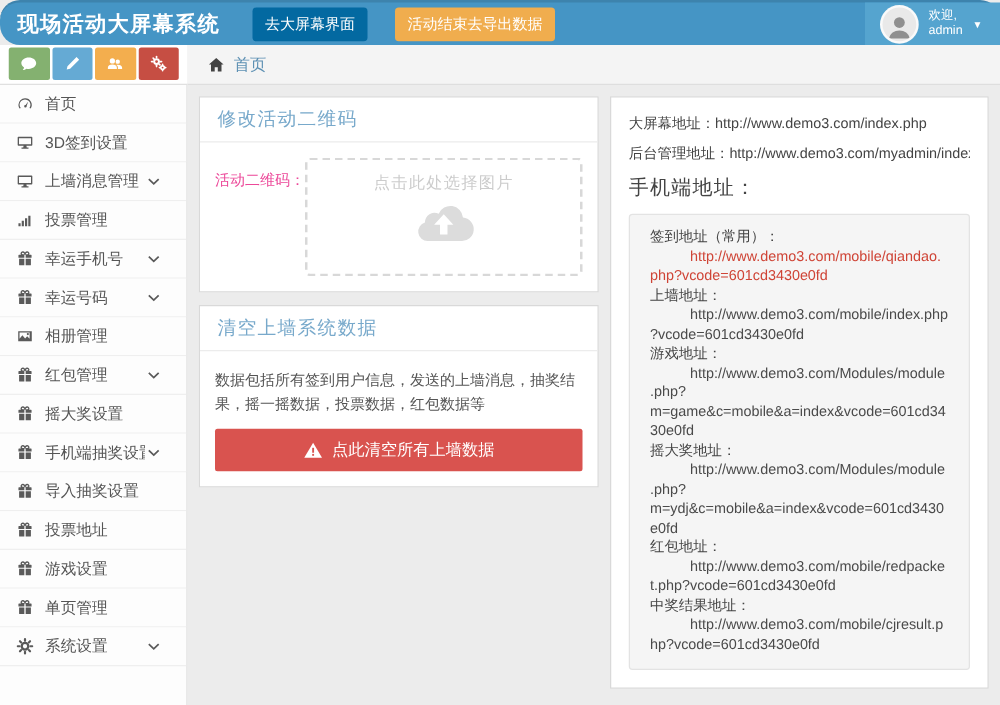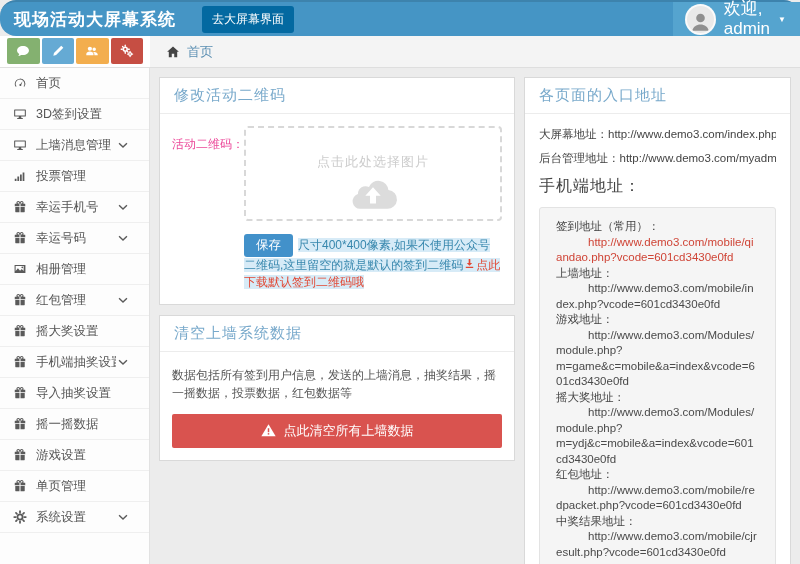--- a/index.html
+++ b/index.html
@@ -27,21 +27,21 @@
   .topspacer{flex:1;}
   .userbox{
     height:100%;background:#55a4cf;display:flex;align-items:center;
     padding:0 14px 0 12px;gap:8px;cursor:pointer;
   }
   .avatar{
     width:27px;height:27px;border-radius:50%;background:#e9e9e9;
     border:2px solid rgba(255,255,255,.75);overflow:hidden;display:flex;align-items:flex-end;justify-content:center;
   }
   .avatar svg{width:23px;height:23px;}
-  .welcome{color:#fff;font-size:17px;line-height:1.2;}
+  .welcome{color:#fff;font-size:10px;line-height:1.2;}
   .caret{color:#fff;font-size:8px;}
 
   
   .subbar{height:32px;display:flex;}
   .quickbar{
     width:150px;box-sizing:border-box;background:#fff;border-bottom:1px solid #e0e0e0;
     display:flex;gap:2px;padding:2px 7px 3px 7px;
   }
   .qbtn{flex:1;border-radius:2px;display:flex;align-items:center;justify-content:center;color:#fff;cursor:pointer;}
   .qbtn svg{width:14px;height:14px;}
@@ -61,37 +61,37 @@
     height:30px;display:flex;align-items:center;padding:0 10px 0 13px;
     border-bottom:1px solid #efefef;color:#555;font-size:12.5px;cursor:pointer;background:#fdfdfd;
   }
   .mitem .svgi{color:#5a5a5a;margin-right:9px;}
   .mitem .svgi svg{width:14px;height:14px;}
   .mlabel{flex:1;white-space:nowrap;overflow:hidden;}
   .mchev{color:#a9a9a9;}
   .mchev svg{width:10px;height:10px;}
 
   .content{flex:1;box-sizing:border-box;padding:9px;display:flex;gap:9px;align-items:flex-start;overflow:hidden;background:#ececec;}
-  .col-left{width:356px;flex:none;}
+  .col-left{width:320px;flex:none;}
   .col-right{flex:1;min-width:0;}
 
   .panel{background:#fff;border:1px solid #d9d9d9;margin-bottom:10px;}
   .panel-title{
     padding:8px 14px;font-size:15px;color:#78a9cb;border-bottom:1px solid #ececec;letter-spacing:1px;
   }
 
   
   .qr-body{padding:12px;}
   .form-row{display:flex;}
   .field-label{width:72px;flex:none;font-size:12px;color:#ec4899;padding-top:10px;}
   .upload-box{
     flex:1;height:95px;border:2px dashed #d8d8d8;border-radius:4px;cursor:pointer;
     text-align:center;box-sizing:border-box;
   }
-  .upload-text{margin-top:25px;color:#ccc;font-size:13px;letter-spacing:1px;}
+  .upload-text{margin-top:9px;color:#ccc;font-size:13px;letter-spacing:1px;}
   .upload-cloud{margin-top:5px;color:#dcdcdc;}
   .upload-cloud svg{width:54px;height:34px;}
   .note-row{margin:13px 0 0 72px;font-size:12px;line-height:1.45;}
   .btn-save{
     background:#4291ca;color:#fff;border:none;border-radius:3px;padding:3px 12px;
     font-size:12.5px;cursor:pointer;margin-right:5px;vertical-align:middle;font-family:inherit;
   }
   .note-blue{color:#3787ad;background:#d7ebf7;}
   .note-red{color:#e24733;background:#d7ebf7;cursor:pointer;}
   .note-red .svgi{color:#e24733;margin:0 1px;}
@@ -119,20 +119,21 @@
   .mu-label{color:#444;}
   .mu-url{color:#4a4a4a;overflow-wrap:break-word;word-break:break-word;margin-left:32px;}
   .mu-url.red{color:#cf4436;cursor:pointer;}
 </style>
 </head>
 <body>
 
 <div class="topbar">
   <div class="brand">现场活动大屏幕系统</div>
   <button class="hbtn red">去大屏幕界面</button>
+  <button class="hbtn yellow">活动结束去导出数据</button>
   <div class="topspacer"></div>
   <div class="userbox">
     <span class="avatar">
       <svg viewBox="0 0 16 16">
           <circle cx="8" cy="5.6" r="3" fill="#8f8f8f"></circle>
           <path d="M2.3 14.5c.4-2.9 2.9-4.5 5.7-4.5s5.3 1.6 5.7 4.5z" fill="#8f8f8f"></path>
         </svg>
     </span>
     <span class="welcome">
       <span>欢迎,</span><br>
@@ -315,21 +316,21 @@
             </svg>
           </span>
           <span class="mlabel">导入抽奖设置</span>
         </li>
         <li class="mitem">
           <span class="svgi">
             <svg viewBox="0 0 16 16" fill="currentColor">
               <path d="M13.5 4.4h-1.8c.2-.3.4-.7.4-1.1 0-1.2-1-2.2-2.1-2.2-.8 0-1.5.4-2 1.1-.5-.7-1.2-1.1-2-1.1-1.1 0-2.1 1-2.1 2.2 0 .4.2.8.4 1.1H2.5c-.3 0-.5.2-.5.5v2.2h5.4V4.4h1.2v2.7H14V4.9c0-.3-.2-.5-.5-.5zM6 3.9c-.5 0-.9-.3-.9-.7s.4-.8.9-.8.9.4 1.1.8l.3.7H6zm4 0H8.6l.3-.7c.2-.4.6-.8 1.1-.8s.9.4.9.8-.4.7-.9.7zM2.6 8v5.4c0 .3.2.5.5.5h4.3V8H2.6zm6 5.9h4.3c.3 0 .5-.2.5-.5V8H8.6v5.9z"></path>
             </svg>
           </span>
-          <span class="mlabel">摇一摇数据</span>
+          <span class="mlabel">投票地址</span>
         </li>
         <li class="mitem">
           <span class="svgi">
             <svg viewBox="0 0 16 16" fill="currentColor">
               <path d="M13.5 4.4h-1.8c.2-.3.4-.7.4-1.1 0-1.2-1-2.2-2.1-2.2-.8 0-1.5.4-2 1.1-.5-.7-1.2-1.1-2-1.1-1.1 0-2.1 1-2.1 2.2 0 .4.2.8.4 1.1H2.5c-.3 0-.5.2-.5.5v2.2h5.4V4.4h1.2v2.7H14V4.9c0-.3-.2-.5-.5-.5zM6 3.9c-.5 0-.9-.3-.9-.7s.4-.8.9-.8.9.4 1.1.8l.3.7H6zm4 0H8.6l.3-.7c.2-.4.6-.8 1.1-.8s.9.4.9.8-.4.7-.9.7zM2.6 8v5.4c0 .3.2.5.5.5h4.3V8H2.6zm6 5.9h4.3c.3 0 .5-.2.5-.5V8H8.6v5.9z"></path>
             </svg>
           </span>
           <span class="mlabel">游戏设置</span>
         </li>
         <li class="mitem">
@@ -376,27 +377,20 @@
             <label class="field-label">活动二维码：</label>
             <div class="upload-box">
               <div class="upload-text">点击此处选择图片</div>
               <div class="upload-cloud svgi">
                 <svg viewBox="0 0 64 42" fill="currentColor">
                     <path d="M51 17.3a12.5 12.5 0 0 0-24-3.7 9.4 9.4 0 0 0-13.6 8.4v.3A9.3 9.3 0 0 0 16 40.5h33a11.6 11.6 0 0 0 2-23.2z"></path>
                     <path fill="#ffffff" d="M32 14l9.5 10.5h-5.8V34h-7.4v-9.5h-5.8z"></path>
                   </svg>
               </div>
             </div>
-          </div>
-          <div class="note-row">
-            <button class="btn-save">保存</button><span class="note-blue">尺寸400*400像素,如果不使用公众号二维码,这里留空的就是默认的签到二维码</span><span class="note-red"><span class="svgi">
-                  <svg viewBox="0 0 16 16" fill="currentColor">
-                    <path d="M6.8 1.5h2.4v5.6h2.7L8 11.4 4.1 7.1h2.7V1.5zM2.6 12.6h10.8v1.9H2.6v-1.9z"></path>
-                  </svg>
-                </span><span>点此下载默认签到二维码哦</span></span>
           </div>
         </div>
       </div>
 
       <div class="panel">
         <div class="panel-title">清空上墙系统数据</div>
         <div class="clear-body">
           <p class="clear-desc">数据包括所有签到用户信息，发送的上墙消息，抽奖结果，摇一摇数据，投票数据，红包数据等</p>
           <button class="btn-clear">
             <span class="svgi">
@@ -409,21 +403,20 @@
             <span>点此清空所有上墙数据</span>
           </button>
         </div>
       </div>
 
     </div>
 
     <div class="col-right">
 
       <div class="panel">
-        <div class="panel-title">各页面的入口地址</div>
         <div class="entry-body">
           <p class="entry-line"><span>大屏幕地址：</span><span>http://www.demo3.com/index.php</span></p>
           <p class="entry-line"><span>后台管理地址：</span><span>http://www.demo3.com/myadmin/index.php</span></p>
           <h4 class="mobile-heading">手机端地址：</h4>
           <div class="well" id="mobile-urls">
               <div class="mu"><span class="mu-label">签到地址（常用）：</span><span class="mu-url red">http://www.demo3.com/mobile/qiandao.php?vcode=601cd3430e0fd</span></div>
               <div class="mu"><span class="mu-label">上墙地址：</span><span class="mu-url">http://www.demo3.com/mobile/index.php?vcode=601cd3430e0fd</span></div>
               <div class="mu"><span class="mu-label">游戏地址：</span><span class="mu-url">http://www.demo3.com/Modules/module.php?m=game&amp;c=mobile&amp;a=index&amp;vcode=601cd3430e0fd</span></div>
               <div class="mu"><span class="mu-label">摇大奖地址：</span><span class="mu-url">http://www.demo3.com/Modules/module.php?m=ydj&amp;c=mobile&amp;a=index&amp;vcode=601cd3430e0fd</span></div>
               <div class="mu"><span class="mu-label">红包地址：</span><span class="mu-url">http://www.demo3.com/mobile/redpacket.php?vcode=601cd3430e0fd</span></div>

